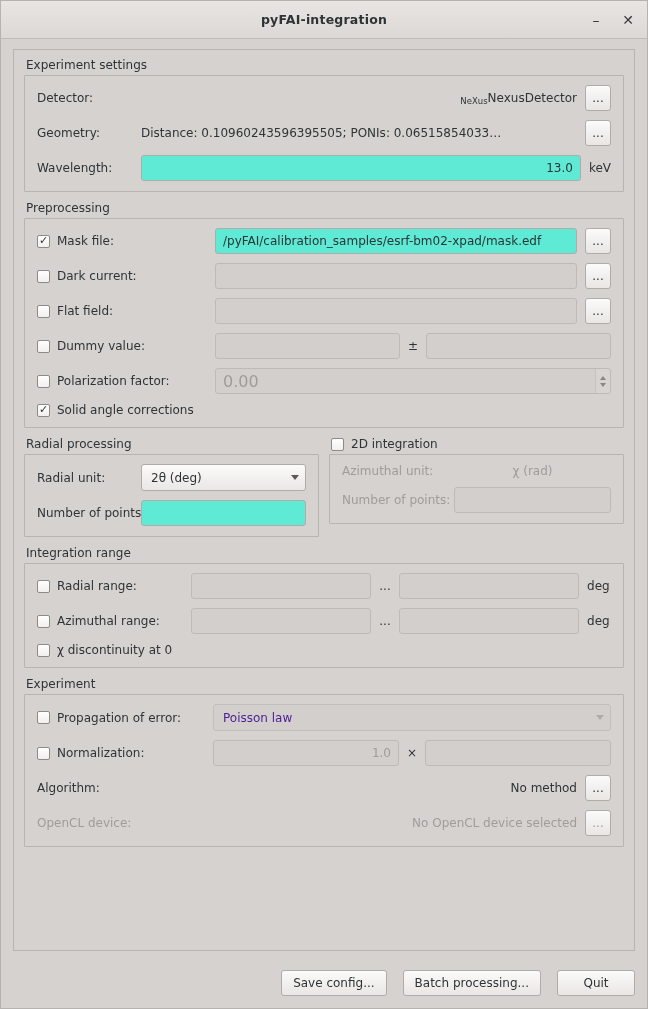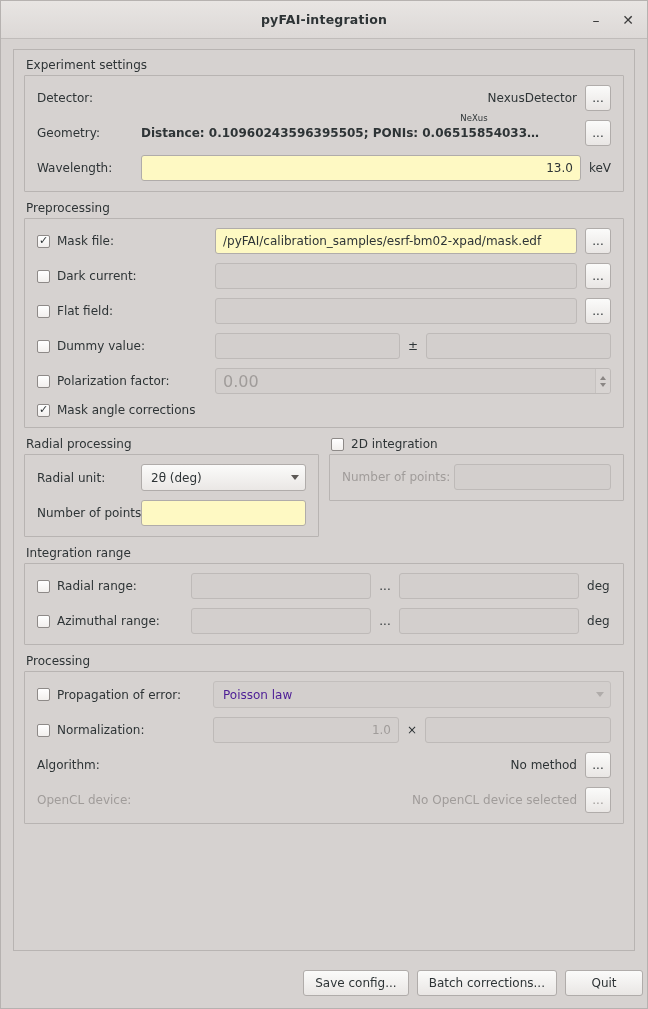--- a/index.html
+++ b/index.html
@@ -95,21 +95,21 @@
   .btn-sm {
     min-width: 26px; min-height: 26px;
     padding: 3px 6px;
     text-align: center;
   }
   .btn.dim { color: #a09c9a; }
 
   
   .inp {
     border: 1px solid #b0acaa;
-    background: #fef9c3;
+    background: #5eead4;
     border-radius: 3px;
     height: 26px;
     padding: 0 7px;
     display: flex; align-items: center;
     font-size: 12px;
     color: #2e3436;
     overflow: hidden;
     white-space: nowrap;
   }
   .inp.right { justify-content: flex-end; }
@@ -187,30 +187,30 @@
   }
   .spin .arrows i.up { border-bottom: 4px solid #8a8684; }
   .spin .arrows i.dn { border-top: 4px solid #8a8684; }
 
   
   .two-col { display: flex; gap: 10px; }
   .col { flex: 1; min-width: 0; }
 
   
   .footer {
-    display: flex; justify-content: flex-end; gap: 8px;
-    padding: 11px 4px 12px 12px;
+    display: flex; justify-content: flex-end; gap: 16px;
+    padding: 11px 12px 12px 12px;
   }
   .sup {
     font-size: 8.5px;
     vertical-align: top;
     position: relative;
-    top: 19px;
-  }
-  .nowrap { white-space: nowrap; overflow: hidden; text-overflow: ellipsis; font-weight: bold; }
+    top: 2px;
+  }
+  .nowrap { white-space: nowrap; overflow: hidden; text-overflow: ellipsis; }
 </style>
 </head>
 <body>
 
 <div class="window">
 
   <div class="titlebar">
     <div class="title">pyFAI-integration</div>
     <div class="btns">
       <div class="tbtn">–</div>
@@ -302,21 +302,21 @@
               <div class="arrows">
                 <i class="up"></i>
                   <i class="dn"></i>
               </div>
             </div>
           </div>
 
           <div class="row">
             <div class="cb-wrap">
               <span class="cb checked"></span>
-              <span class="lbl">Mask angle corrections</span>
+              <span class="lbl">Solid angle corrections</span>
             </div>
           </div>
 
         </div>
       </div>
 
       <div class="group two-col">
 
         <div class="col">
           <div class="group-title">Radial processing</div>
@@ -337,20 +337,24 @@
 
         <div class="col">
           <div class="group-title">
             <span class="cb-wrap">
               <span class="cb"></span>
               <span class="lbl">2D integration</span>
             </span>
           </div>
           <div class="group-frame">
             <div class="row">
+              <div class="lbl dim" style="width:104px">Azimuthal unit:</div>
+              <div class="lbl dim" style="flex:1;text-align:center">χ (rad)</div>
+            </div>
+            <div class="row">
               <div class="lbl dim" style="width:104px">Number of points:</div>
               <div class="inp empty-dis" style="flex:1"></div>
             </div>
           </div>
         </div>
 
       </div>
 
       <div class="group">
         <div class="group-title">Integration range</div>
@@ -371,26 +375,32 @@
             <div class="cb-wrap" style="width:146px">
               <span class="cb"></span>
               <span class="lbl">Azimuthal range:</span>
             </div>
             <div class="inp empty-dis" style="flex:1"></div>
             <div class="lbl">...</div>
             <div class="inp empty-dis" style="flex:1"></div>
             <div class="lbl" style="width:24px">deg</div>
           </div>
 
+          <div class="row">
+            <div class="cb-wrap">
+              <span class="cb"></span>
+              <span class="lbl">χ discontinuity at 0</span>
+            </div>
+          </div>
 
         </div>
       </div>
 
       <div class="group" style="margin-bottom:0">
-        <div class="group-title">Processing</div>
+        <div class="group-title">Experiment</div>
         <div class="group-frame">
 
           <div class="row">
             <div class="cb-wrap" style="width:168px">
               <span class="cb"></span>
               <span class="lbl">Propagation of error:</span>
             </div>
             <div class="combo disabled" style="flex:1">
               <span>Poisson law</span>
               <span class="arrow"></span>
@@ -422,17 +432,17 @@
           </div>
 
         </div>
       </div>
 
     </div>
   </div>
 
   <div class="footer">
     <button class="btn">Save config...</button>
-    <button class="btn">Batch corrections...</button>
+    <button class="btn">Batch processing...</button>
     <button class="btn" style="min-width:78px">Quit</button>
   </div>
 
 </div>
 
 </body></html>

